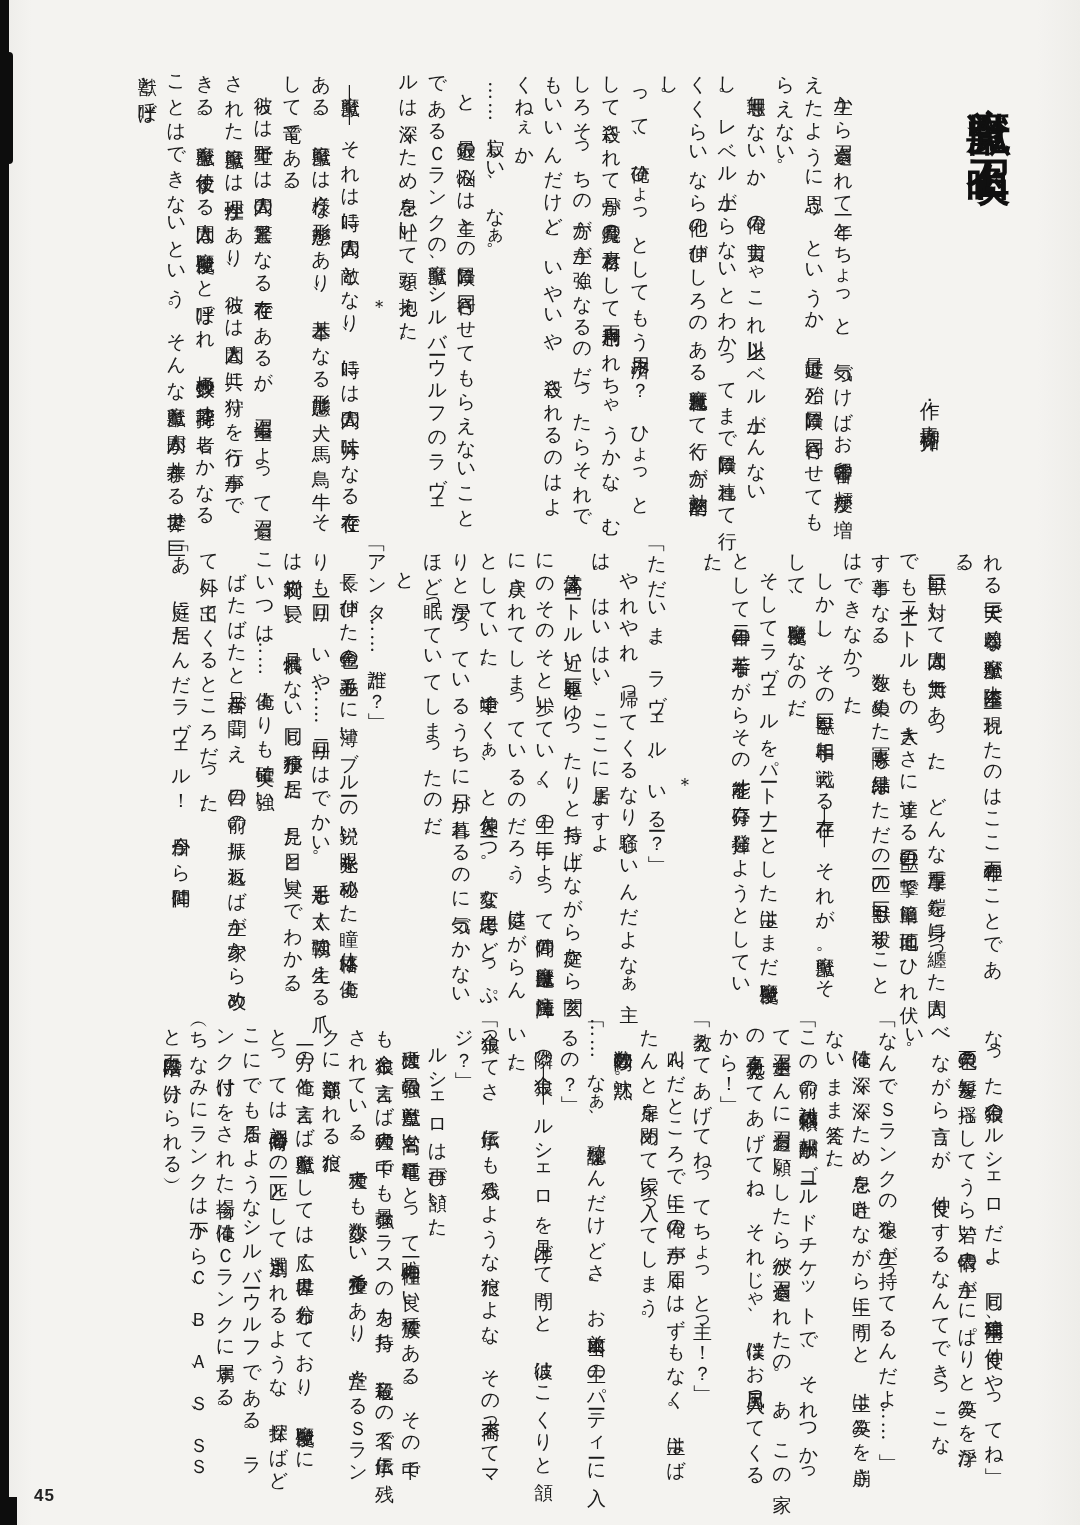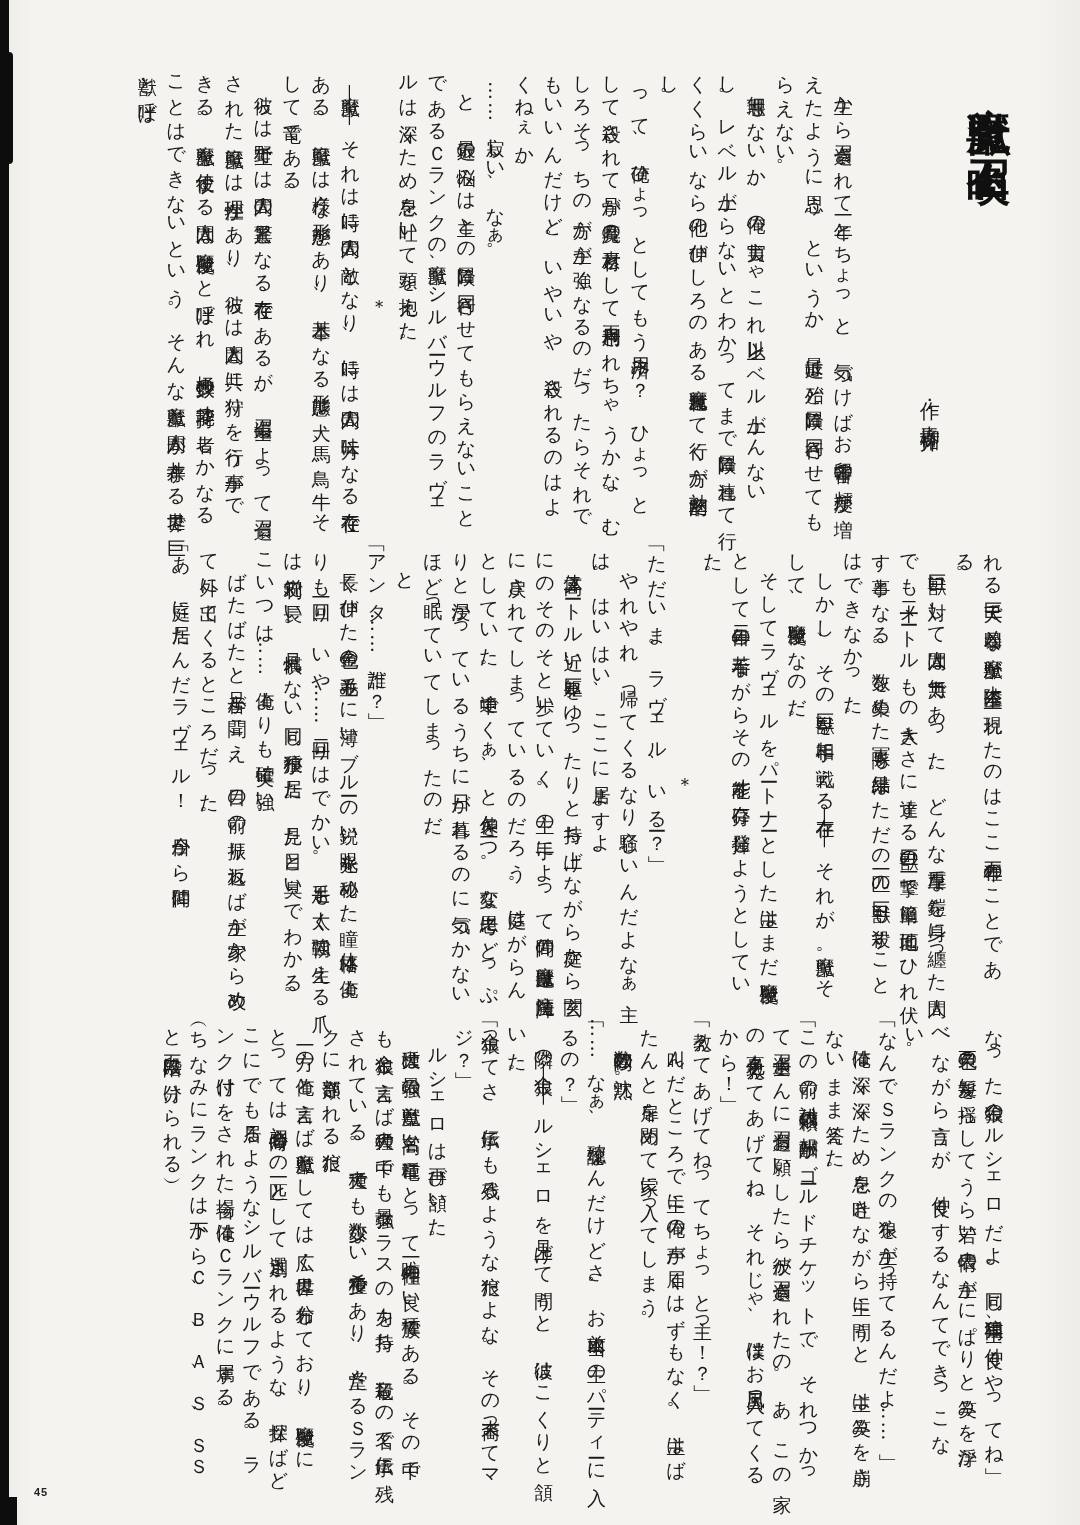--- a/index.html
+++ b/index.html
@@ -60,21 +60,21 @@
     padding-top: 324px;
     font-size: 20px;
     letter-spacing: 2px;
     line-height: 1;
   }
   .page-number {
     position: absolute;
     left: 34px; top: 1486px;
     font-family: "Liberation Sans", "DejaVu Sans", sans-serif;
     font-weight: bold;
-    font-size: 11px;
+    font-size: 17px;
     letter-spacing: 1px;
     color: #222;
   }
 </style>
 </head>
 <body>
 
 <div class="page">
   <div class="gutter"></div>
   <div class="gutter-blob-top"></div>

